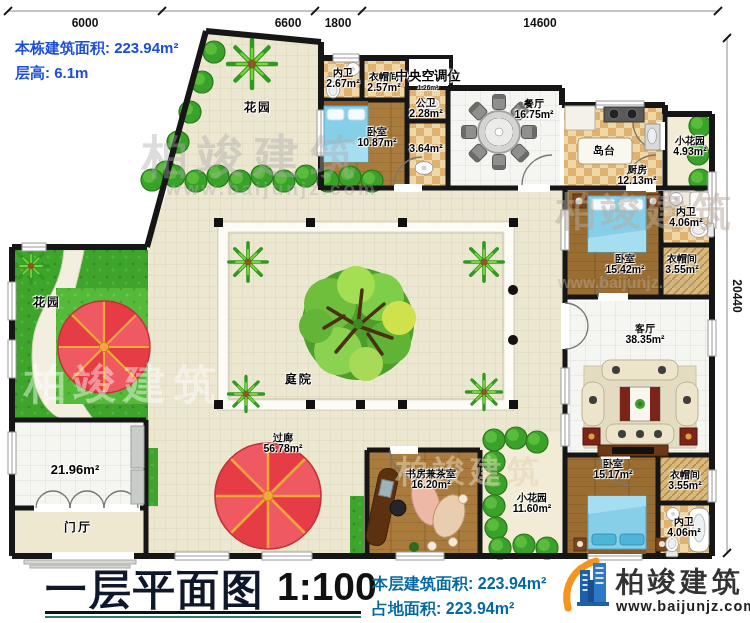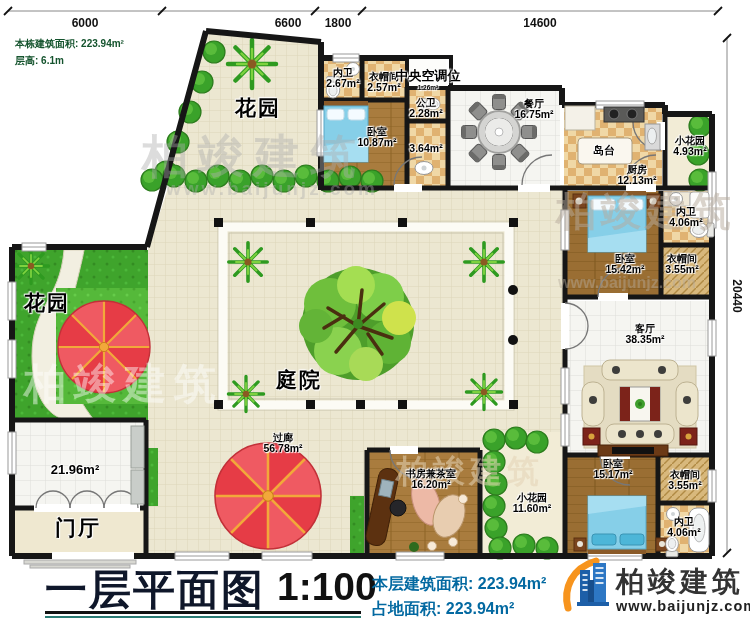--- a/index.html
+++ b/index.html
@@ -6,28 +6,28 @@
   .stage{position:relative;width:750px;height:623px;background:#fff;overflow:hidden;
          font-family:"Liberation Sans","DejaVu Sans",sans-serif;}
   .plan-svg{position:absolute;left:0;top:0;z-index:10;}
   
   .room-label{position:absolute;transform:translate(-50%,-50%);text-align:center;color:#000;
     font-weight:700;z-index:40;line-height:1.12;white-space:nowrap;
     text-shadow:0 0 2px #fff,0 0 2px #fff,1px 1px 1px #fff,-1px -1px 1px #fff;}
   .room-label .nm{display:block;font-size:10px;}
   .room-label .ar{display:block;font-size:10.5px;}
   .room-label .nm:empty,.room-label .ar:empty{display:none;}
-  .room-label.lg .nm{font-size:21px;letter-spacing:2px;}
+  .room-label.lg .nm{font-size:12px;letter-spacing:2px;}
   .room-label.md .nm{font-size:11px;}
   .room-label.sm .nm{font-size:13px;margin-top:20px;}
   .room-label.sm .ar{font-size:6.5px;}
   .room-label.xl-area .ar{font-size:13px;}
   
   .dim{position:absolute;font-size:12px;font-weight:700;color:#111;z-index:20;}
-  .info{position:absolute;left:15px;top:36px;z-index:20;color:#14532d;font-weight:700;font-size:10px;line-height:1.65;}
+  .info{position:absolute;left:15px;top:36px;z-index:20;color:#1d4ed8;font-weight:700;font-size:15px;line-height:1.65;}
   .info div{white-space:nowrap;}
   
   .wm{position:absolute;font-weight:700;white-space:nowrap;z-index:34;pointer-events:none;}
   .wm1t{left:142px;top:126px;font-size:46px;color:rgba(172,172,172,.42);letter-spacing:10px;}
   .wm1u{left:166px;top:178px;font-size:19px;color:rgba(172,172,172,.40);letter-spacing:3px;}
   .wm2t{left:556px;top:184px;font-size:40px;color:rgba(182,170,156,.5);letter-spacing:5px;}
   .wm2u{left:558px;top:274px;font-size:16px;color:rgba(182,170,156,.45);}
   .wm3t{left:24px;top:356px;font-size:42px;color:rgba(255,255,255,.45);letter-spacing:8px;}
   .wm4t{left:396px;top:450px;font-size:32px;color:rgba(228,212,182,.55);letter-spacing:5px;}
   

